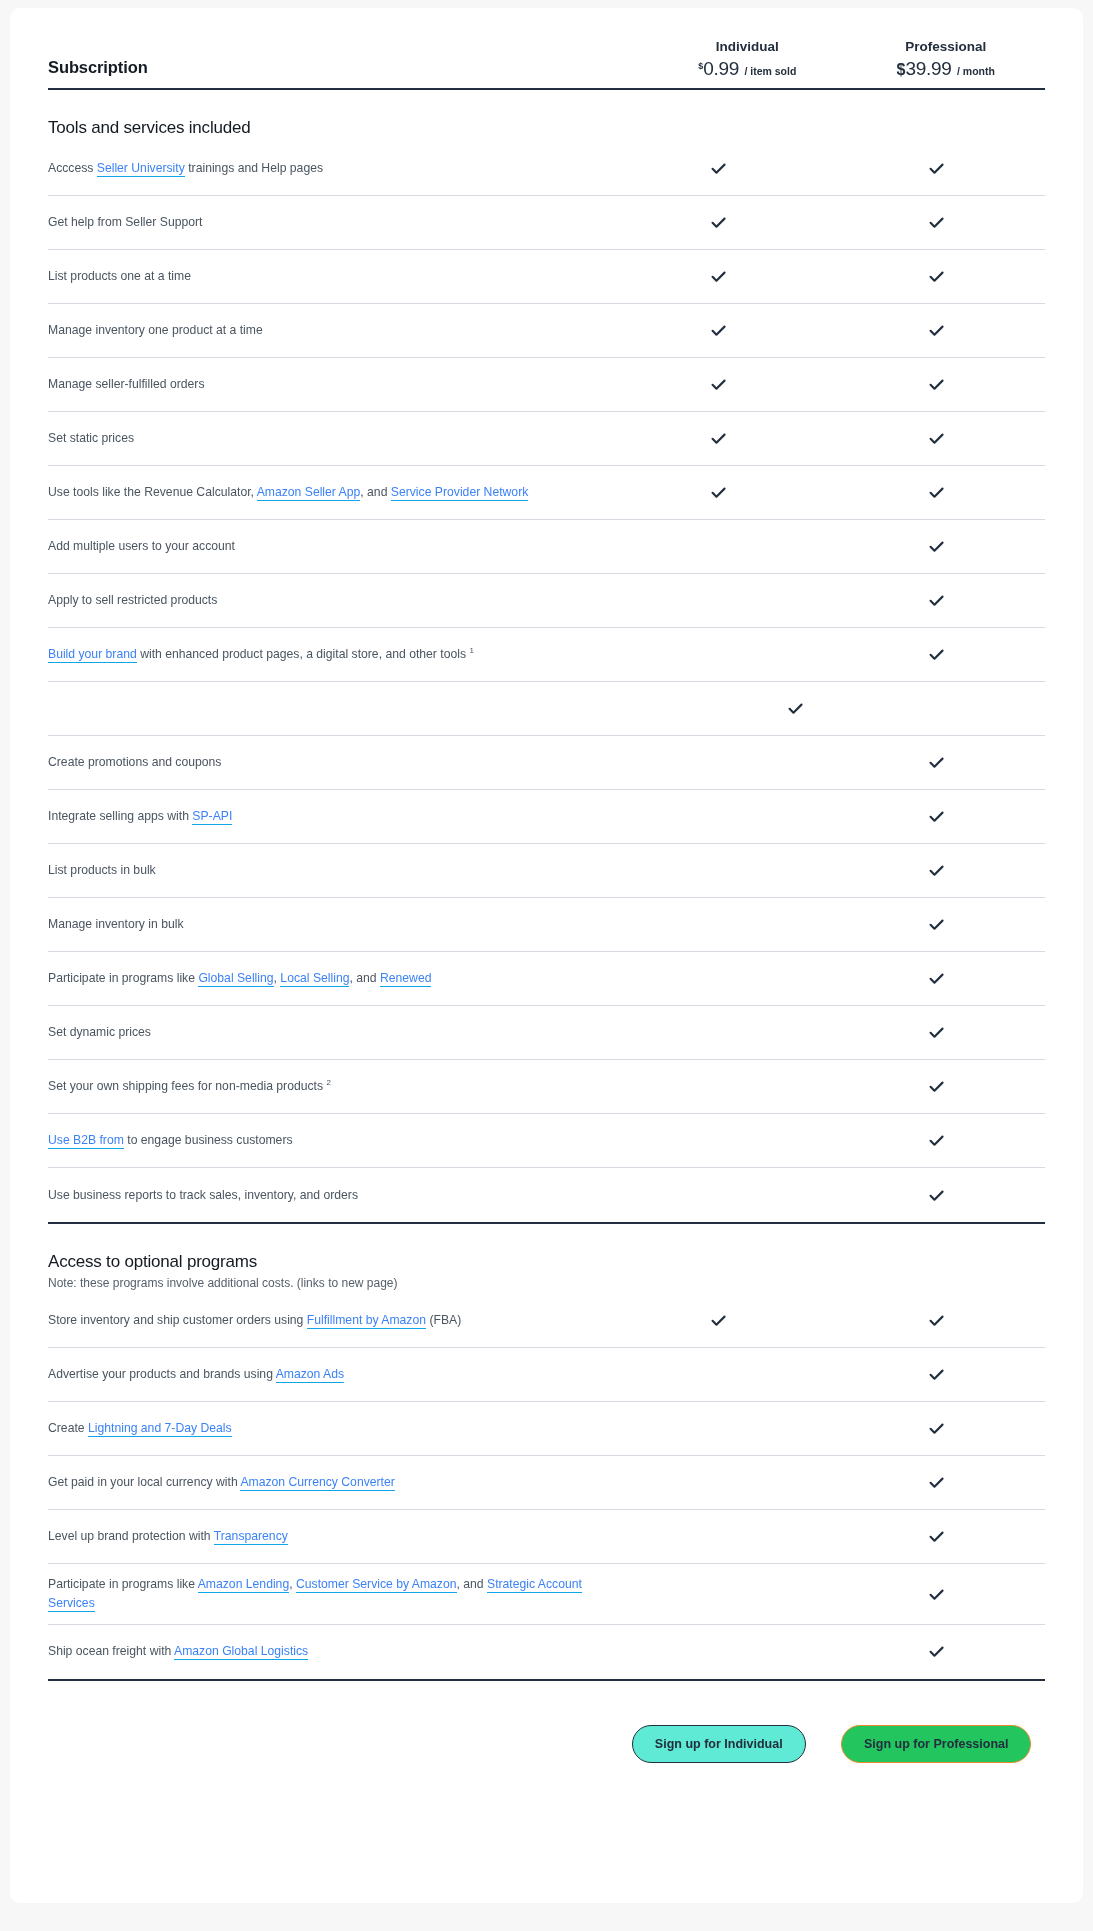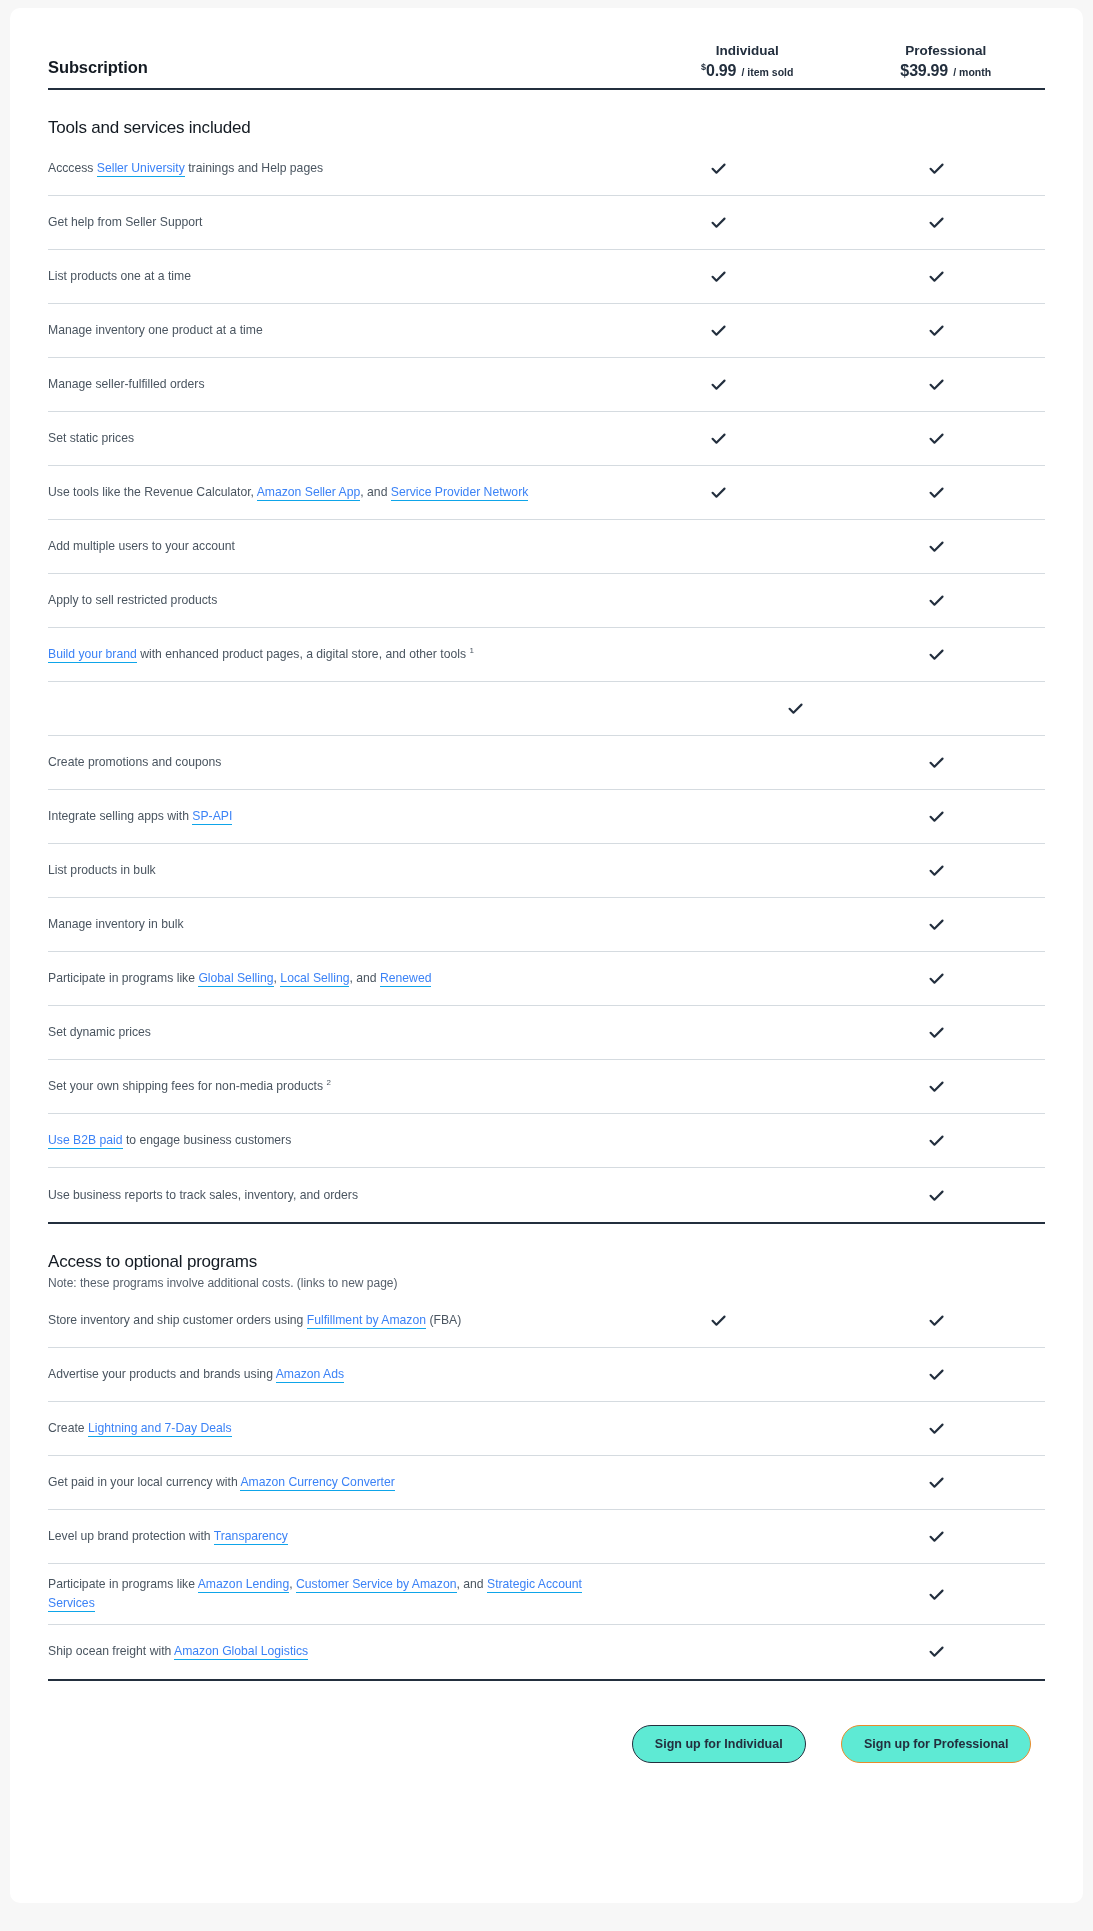--- a/index.html
+++ b/index.html
@@ -57,22 +57,22 @@
   .price-cur-sup {
     font-size: 9px;
     font-weight: bold;
     vertical-align: super;
   }
   .price-cur {
     font-size: 16px;
     font-weight: bold;
   }
   .price-amt {
-    font-size: 16px;
-    font-weight: bold;
+    font-size: 19px;
+    font-weight: normal;
     letter-spacing: -.3px;
   }
   .price-unit {
     font-size: 10.5px;
     font-weight: bold;
     margin-left: 1px;
   }
 
   .rule-strong {
     height: 2px;
@@ -157,21 +157,21 @@
     padding: 11px 22px;
     cursor: pointer;
     white-space: nowrap;
   }
   .btn-outline {
     background: #5eead4;
     color: #232F3E;
     border: 1px solid #232F3E;
   }
   .btn-primary {
-    background: #5eead4;
+    background: #22c55e;
     color: #232F3E;
     border: 1px solid #E98B2B;
   }
 </style>
 </head>
 <body>
 
 <div class="page">
   <div class="card">
 
@@ -336,21 +336,21 @@
                   </svg></span></div>
             </div>
             <div class="row">
               <div class="cell-feature"><span>Set your own shipping fees for non-media products </span><sup>2</sup></div>
               <div class="cell-check"></div>
               <div class="cell-check"><span class="chk"><svg viewBox="0 0 24 24" width="19" height="19" aria-hidden="true">
                     <path d="M4.5 12.4 L9.4 17.3 L19.6 7.1" fill="none" stroke="#232F3E" stroke-width="2.7" stroke-linecap="round" stroke-linejoin="round"></path>
                   </svg></span></div>
             </div>
             <div class="row">
-              <div class="cell-feature"><a class="lnk">Use B2B paid</a><span> to engage business customers</span></div>
+              <div class="cell-feature"><a class="lnk">Use B2B from</a><span> to engage business customers</span></div>
               <div class="cell-check"></div>
               <div class="cell-check"><span class="chk"><svg viewBox="0 0 24 24" width="19" height="19" aria-hidden="true">
                     <path d="M4.5 12.4 L9.4 17.3 L19.6 7.1" fill="none" stroke="#232F3E" stroke-width="2.7" stroke-linecap="round" stroke-linejoin="round"></path>
                   </svg></span></div>
             </div>
             <div class="row">
               <div class="cell-feature"><span>Use business reports to track sales, inventory, and orders</span></div>
               <div class="cell-check"></div>
               <div class="cell-check"><span class="chk"><svg viewBox="0 0 24 24" width="19" height="19" aria-hidden="true">
                     <path d="M4.5 12.4 L9.4 17.3 L19.6 7.1" fill="none" stroke="#232F3E" stroke-width="2.7" stroke-linecap="round" stroke-linejoin="round"></path>

